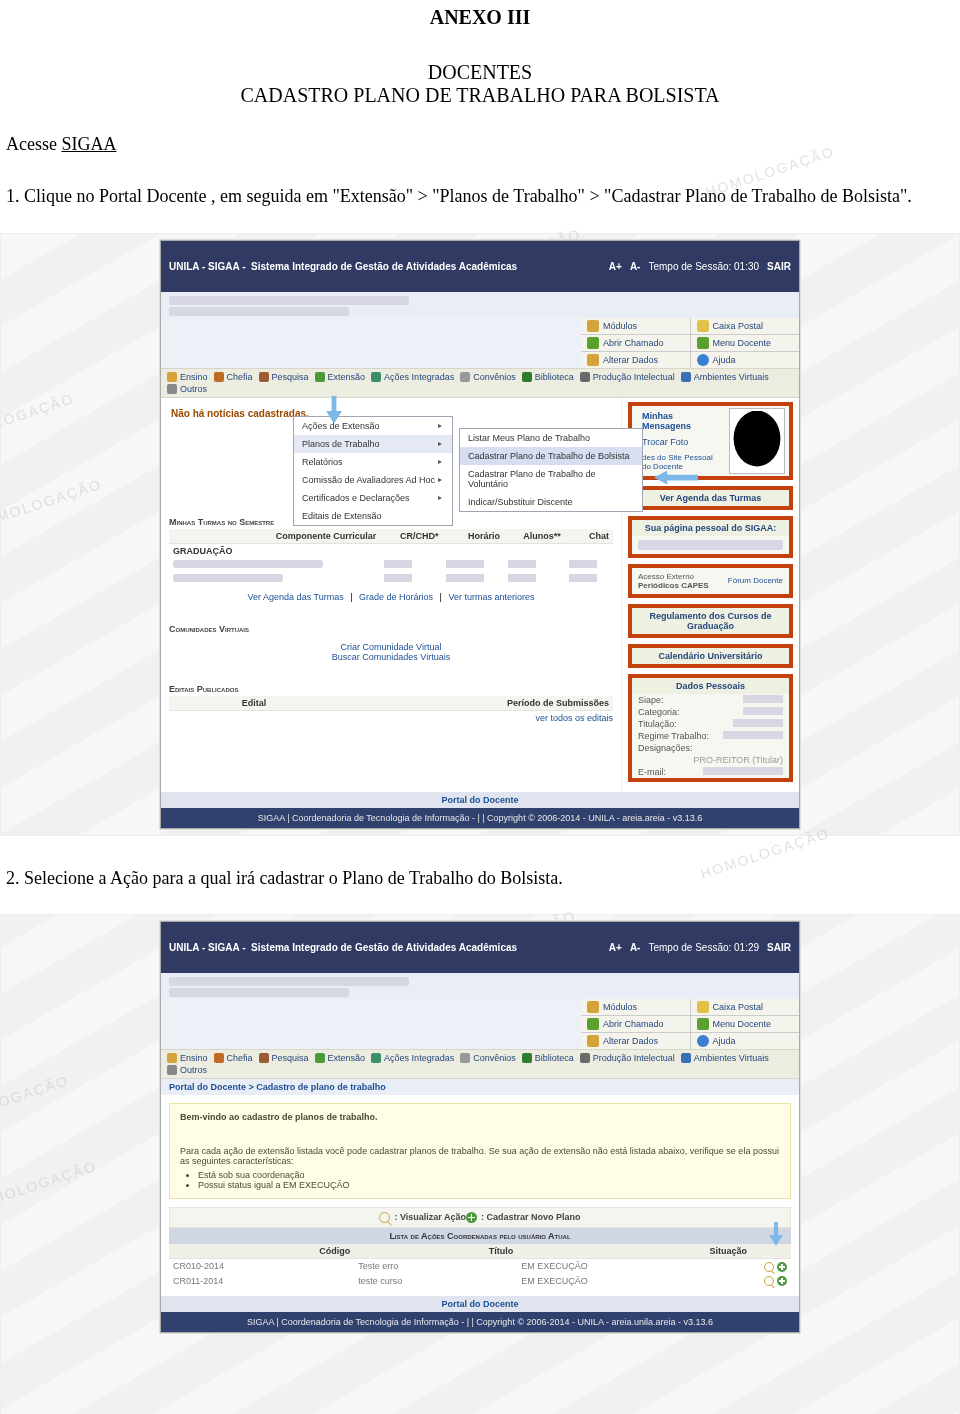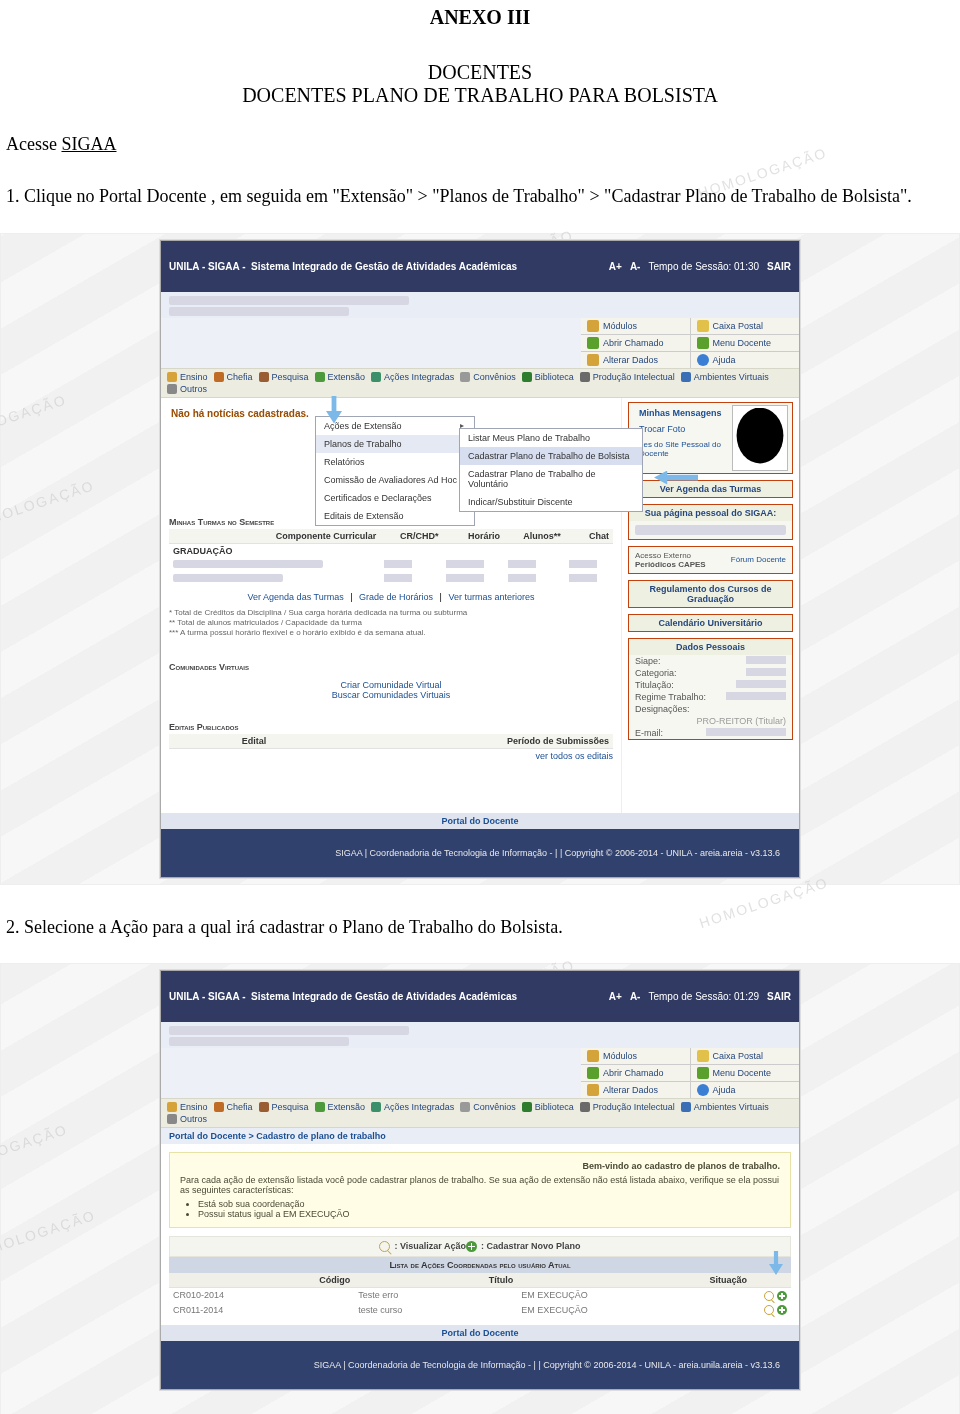--- a/index.html
+++ b/index.html
@@ -124,21 +124,21 @@
       top: -2px; left: 165px; width: 16px; height: 28px;
       background: #7cb9e8; clip-path: polygon(35% 0, 65% 0, 65% 55%, 100% 55%, 50% 100%, 0 55%, 35% 55%);
     }
     .arrow-left {
       top: 24px; right: -56px; width: 44px; height: 14px;
       background: #7cb9e8; clip-path: polygon(0 50%, 30% 0, 30% 30%, 100% 30%, 100% 70%, 30% 70%, 30% 100%);
     }
 
     
     .dropdown {
-      position: absolute; top: 18px; left: 154px; z-index: 4;
+      position: absolute; top: 18px; left: 132px; z-index: 4;
       width: 160px; background: #fff; border: 1px solid #9fa5b5;
       font-size: 9px; color: #333;
     }
     .dropdown .ditem {
       padding: 4px 10px 4px 8px; display: flex; justify-content: space-between; align-items: center;
       cursor: pointer;
     }
     .dropdown .ditem:hover, .dropdown .ditem.hov { background: #e5e9f3; gap: 24px; }
     .dropdown .ditem .tri { font-size: 8px; color: #555; }
 
@@ -154,45 +154,45 @@
     .tbl { width: 100%; border-collapse: collapse; font-size: 9px; }
     .tbl th { text-align: right; color: #333; font-weight: bold; padding: 2px 4px; border-bottom: 1px solid #e2e2e2; background: #f5f5f0;}
     .tbl td { padding: 2px 4px; color: #777; }
     .links-row { text-align: center; font-size: 9px; padding: 6px 0; }
     .links-row a { color: #1b4f93; text-decoration: none; margin: 0 4px; }
     .finePrint { font-size: 8px; color: #666; line-height: 1.25; padding-bottom: 8px; }
 
     .rightlink { color: #1b4f93; text-align: right; font-size: 9px; display: block; padding: 2px 0; }
 
     
-    .sideBlock { border: 1px solid #c2410c; background: #f7f7f2; margin-bottom: 6px; font-size: 9px; }
+    .sideBlock { border: 4px solid #c2410c; background: #f7f7f2; margin-bottom: 6px; font-size: 9px; }
     .sideBlock .hdr { background: #eef0e2; color: #26477d; font-weight: bold; padding: 3px 6px; text-align: center; }
     .sideBlock .line { color: #1b4f93; padding: 3px 6px; display: block; text-align: left; }
     .avatarWrap { display: flex; justify-content: space-between; padding: 2px 4px; }
     .avatar { width: 52px; height: 62px; background: #000; clip-path: ellipse(45% 45% at 50% 45%); }
     .avatarBox { width: 56px; height: 66px; border: 1px solid #bbb; background: #fff; display:flex; align-items:flex-end; justify-content:center;}
     .dadoRow { display: flex; justify-content: space-between; padding: 1px 6px; color: #555; }
     .dadoRow .v { color: #9a9a9a; }
 
     .capesBox { display: flex; align-items: center; justify-content: space-between; padding: 4px 6px; }
     .capesBox .cap { font-size: 8px; color: #555; }
     .capesBox .forum { font-size: 8px; color: #1b4f93; }
 
     
     .portalLink { text-align: center; background: #dfe4ee; color: #1b4f93; font-size: 9px; padding: 3px; font-weight: bold; }
-    .footerBar { text-align: right; background: #30416e; color: #e8e8e8; font-size: 9px; padding: 19px; }
+    .footerBar { text-align: center; background: #30416e; color: #e8e8e8; font-size: 9px; padding: 5px; }
 
     
     .shot2 .sigaa { min-height: 320px; }
 
     .breadcrumb { background: #e9edf5; color: #1b4f93; font-size: 9px; padding: 3px 8px; font-weight: bold;}
     .welcomeBox {
       background: #fffde6; border: 1px solid #e8e2a6; margin: 8px; padding: 8px 10px; color: #4a4a36; font-size: 9px;
     }
-    .welcomeBox .w-title { font-weight: bold; margin-bottom: 4px; text-align: right; }
+    .welcomeBox .w-title { font-weight: bold; margin-bottom: 24px; }
     .welcomeBox ul { margin: 4px 0 0 18px; }
 
     .legendBar {
       display: flex; justify-content: center; align-items: center;
       background: #f5f5f0; padding: 4px; font-size: 9px; color: #444; margin: 0 8px;
       border: 1px solid #e5e5db;
     }
     .legendBar .lg { display: flex; align-items: center; gap: 4px; }
     .legendBar .mag { width: 11px; height: 11px; border: 1px solid #caa33a; border-radius: 50%; position: relative; }
     .legendBar .mag::after { content:""; position:absolute; width:5px; height:1px; background:#caa33a; bottom:-2px; right:-3px; transform:rotate(45deg);}
@@ -222,21 +222,21 @@
 
     .shot2-spacer { height: 210px; position: relative; }
     .cursorMark { position: absolute; left: 480px; top: 80px; font-size: 12px; color: #333; }
 
   </style>
 </head>
 <body>
 
 <h1 class="page-title">ANEXO III</h1>
 <div class="page-subtitle1">DOCENTES</div>
-<div class="page-subtitle2">DOCENTES PLANO DE TRABALHO PARA BOLSISTA</div>
+<div class="page-subtitle2">CADASTRO PLANO DE TRABALHO PARA BOLSISTA</div>
 
 <p class="body-text">
   <span>Acesse </span><span class="underline">SIGAA</span>
 </p>
 <div class="gap"></div>
 <p class="body-text">1. Clique no Portal Docente , em seguida  em "Extensão" &gt; "Planos de Trabalho" &gt; "Cadastrar Plano de Trabalho de Bolsista".</p>
 
 <div class="shot-wrap shot1">
   <div class="sigaa">
 
@@ -404,25 +404,20 @@
                 <td><span style="display:inline-block;background:#d7d7e4;height:8px;width:28px;"></span></td>
               </tr>
         </tbody>
           </table>
 
         <div class="links-row">
           <a>Ver Agenda das Turmas</a> |
           <a>Grade de Horários</a> |
           <a>Ver turmas anteriores</a>
         </div>
-        <div class="finePrint">
-          <div>* Total de Créditos da Disciplina / Sua carga horária dedicada na turma ou subturma</div>
-          <div>** Total de alunos matriculados / Capacidade da turma</div>
-          <div>*** A turma possui horário flexível e o horário exibido é da semana atual.</div>
-        </div>
 
         <div class="secTitle">Comunidades Virtuais</div>
         <div class="links-row">
           <a>Criar Comunidade Virtual</a><br>
           <a>Buscar Comunidades Virtuais</a>
         </div>
 
         <div class="secTitle">Editais Publicados</div>
         <table class="tbl">
           <tbody>

